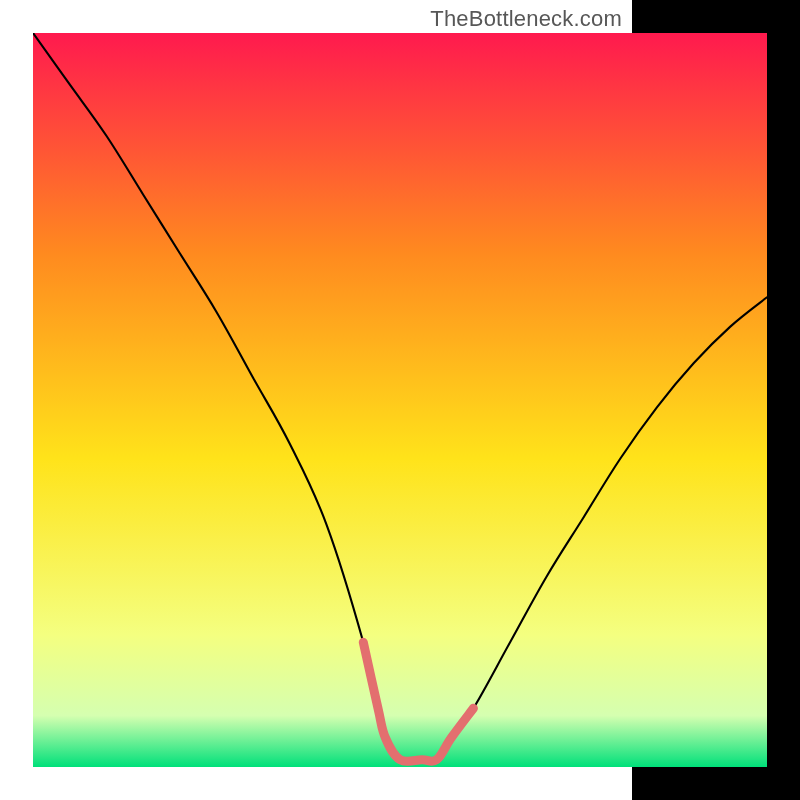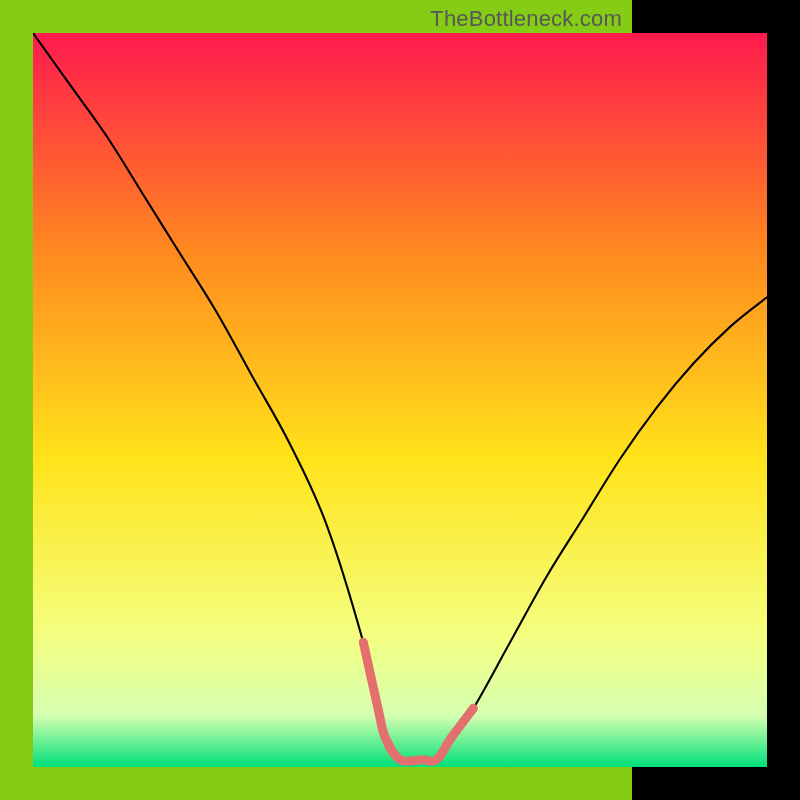--- a/index.html
+++ b/index.html
@@ -8,21 +8,21 @@
     width: 800px;
     height: 800px;
     background: #000;
     overflow: hidden;
     font-family: Arial, Helvetica, sans-serif;
   }
   .frame {
     position: relative;
     width: 632px;
     height: 800px;
-    background: #84cc16;
+    background: #ffffff;
   }
   .plot-area {
     position: absolute;
     left: 33px;
     top: 33px;
     width: 734px;
     height: 734px;
   }
   .watermark {
     position: absolute;

